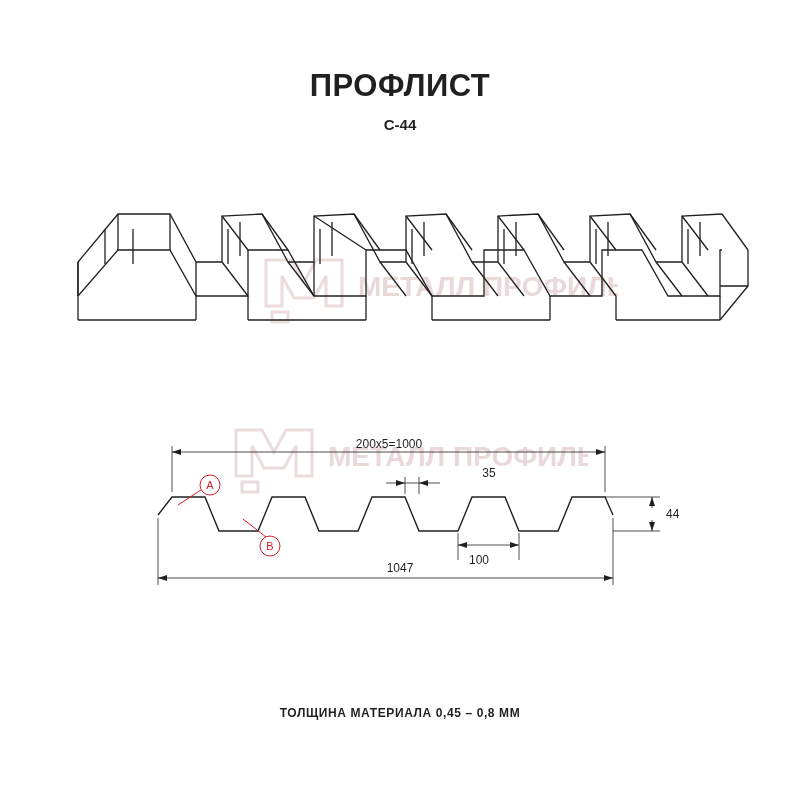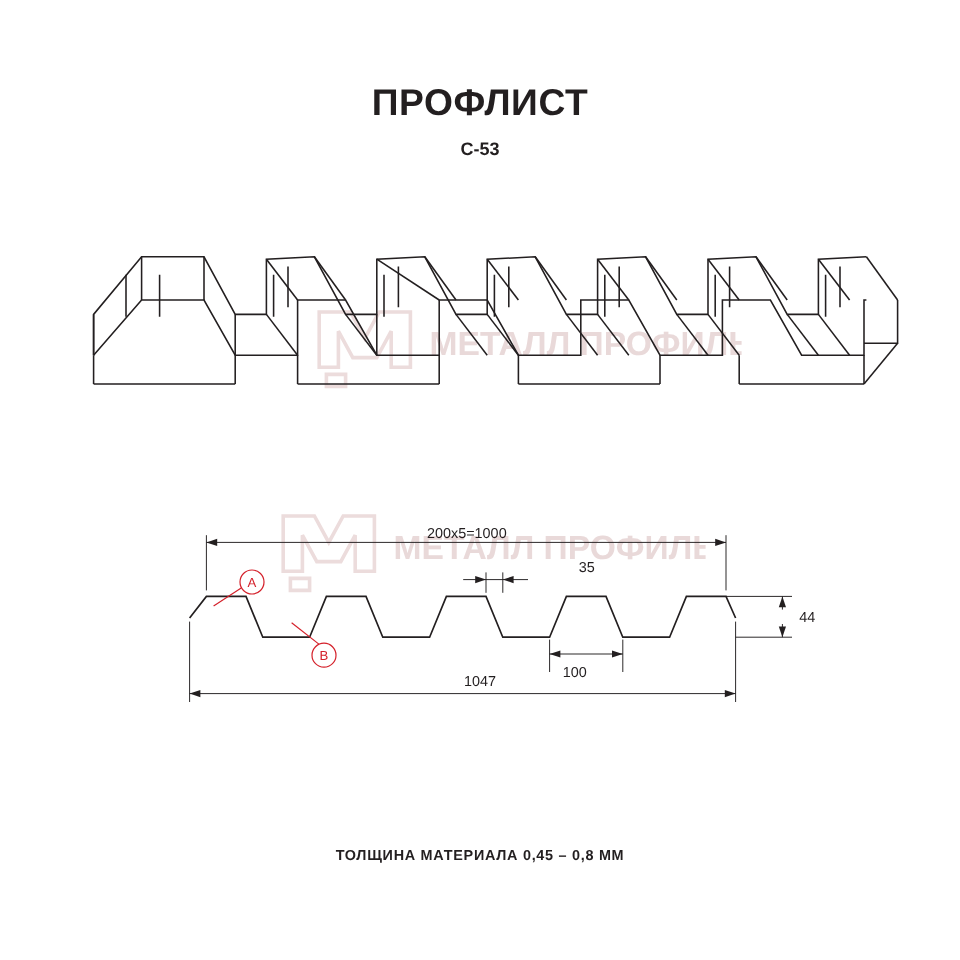--- a/index.html
+++ b/index.html
@@ -82,21 +82,21 @@
     <svg width="360" height="90" viewBox="0 0 360 90" xmlns="http://www.w3.org/2000/svg">
       <g fill="none" stroke="#ecdcdc" stroke-width="3">
         <path d="M8 68 L8 22 L34 22 L46 44 L58 22 L84 22 L84 68 L68 68 L68 38 L56 60 L36 60 L24 38 L24 68 Z"></path>
         <path d="M14 74 L30 74 L30 84 L14 84 Z"></path>
       </g>
       <text x="100" y="58" font-family="Liberation Sans, sans-serif" font-size="28" font-weight="bold" fill="#e9d9d9">МЕТАЛЛ ПРОФИЛЬ</text>
     </svg>
   </div>
 
   <div class="title">ПРОФЛИСТ</div>
-  <div class="subtitle">С-53</div>
+  <div class="subtitle">С-44</div>
 
   <svg class="drawing" width="800" height="800" viewBox="0 0 800 800" xmlns="http://www.w3.org/2000/svg">
 
     <g fill="none" stroke="#231f20" stroke-width="1.3" stroke-linejoin="miter" stroke-linecap="butt">
 
       <path d="M78 296
                L78 262
                L118 214
                L170 214
                L196 262

